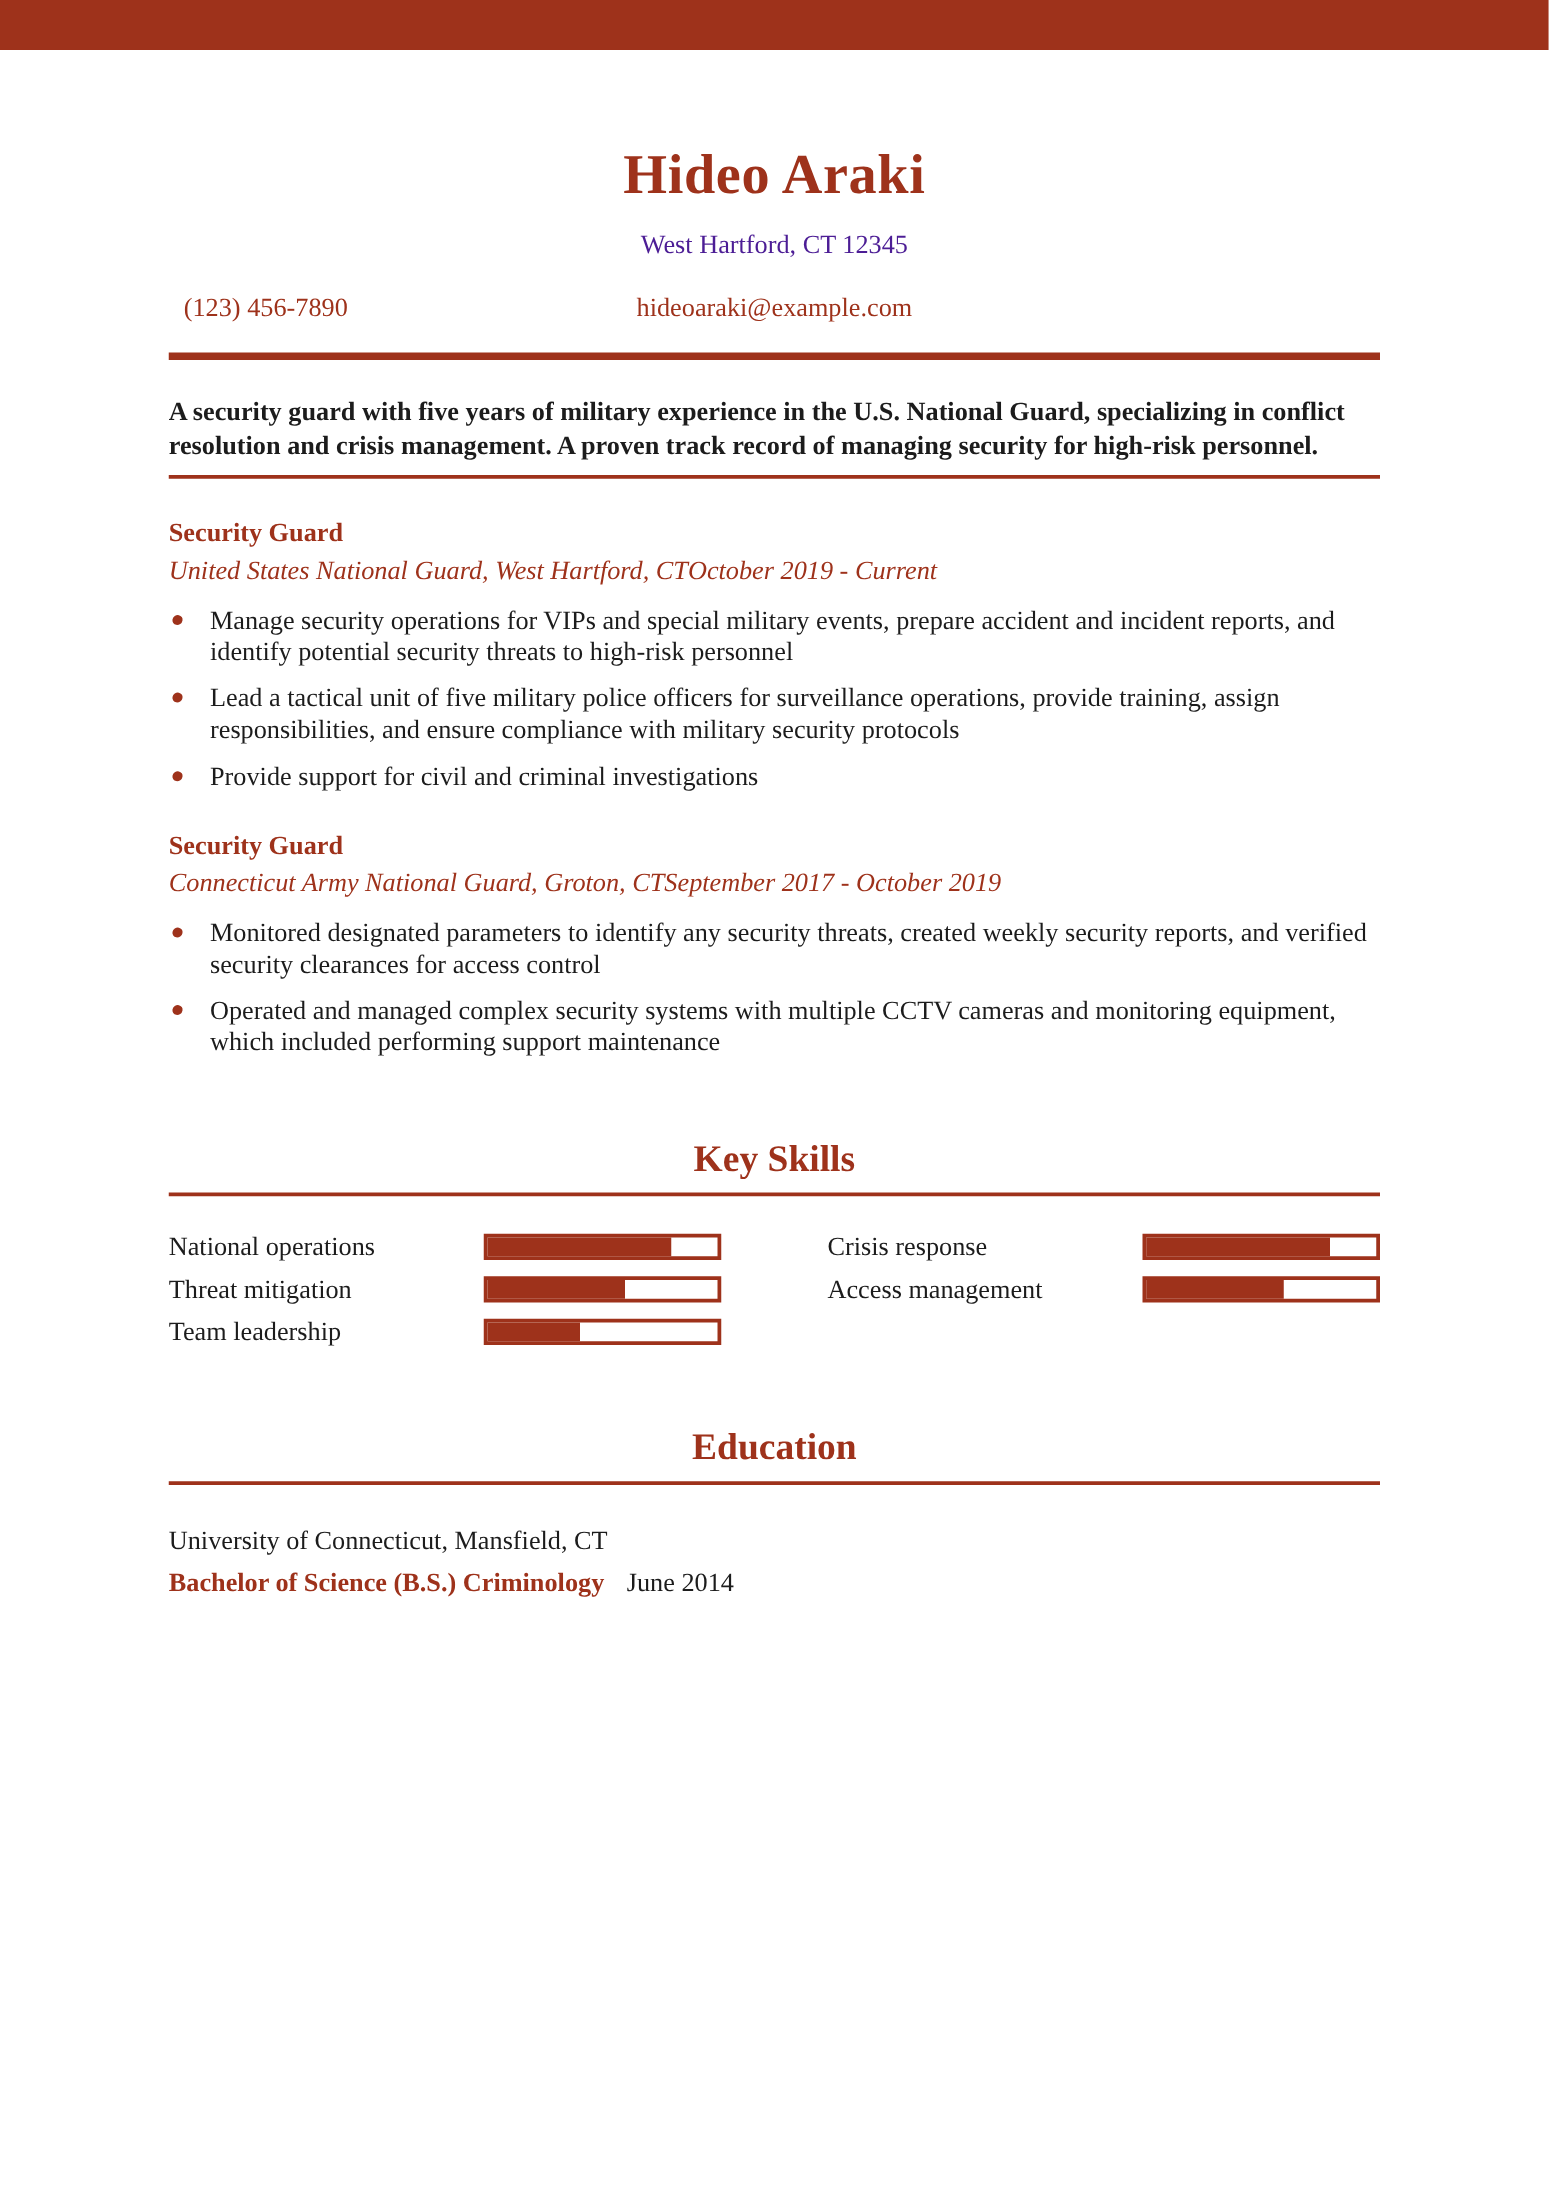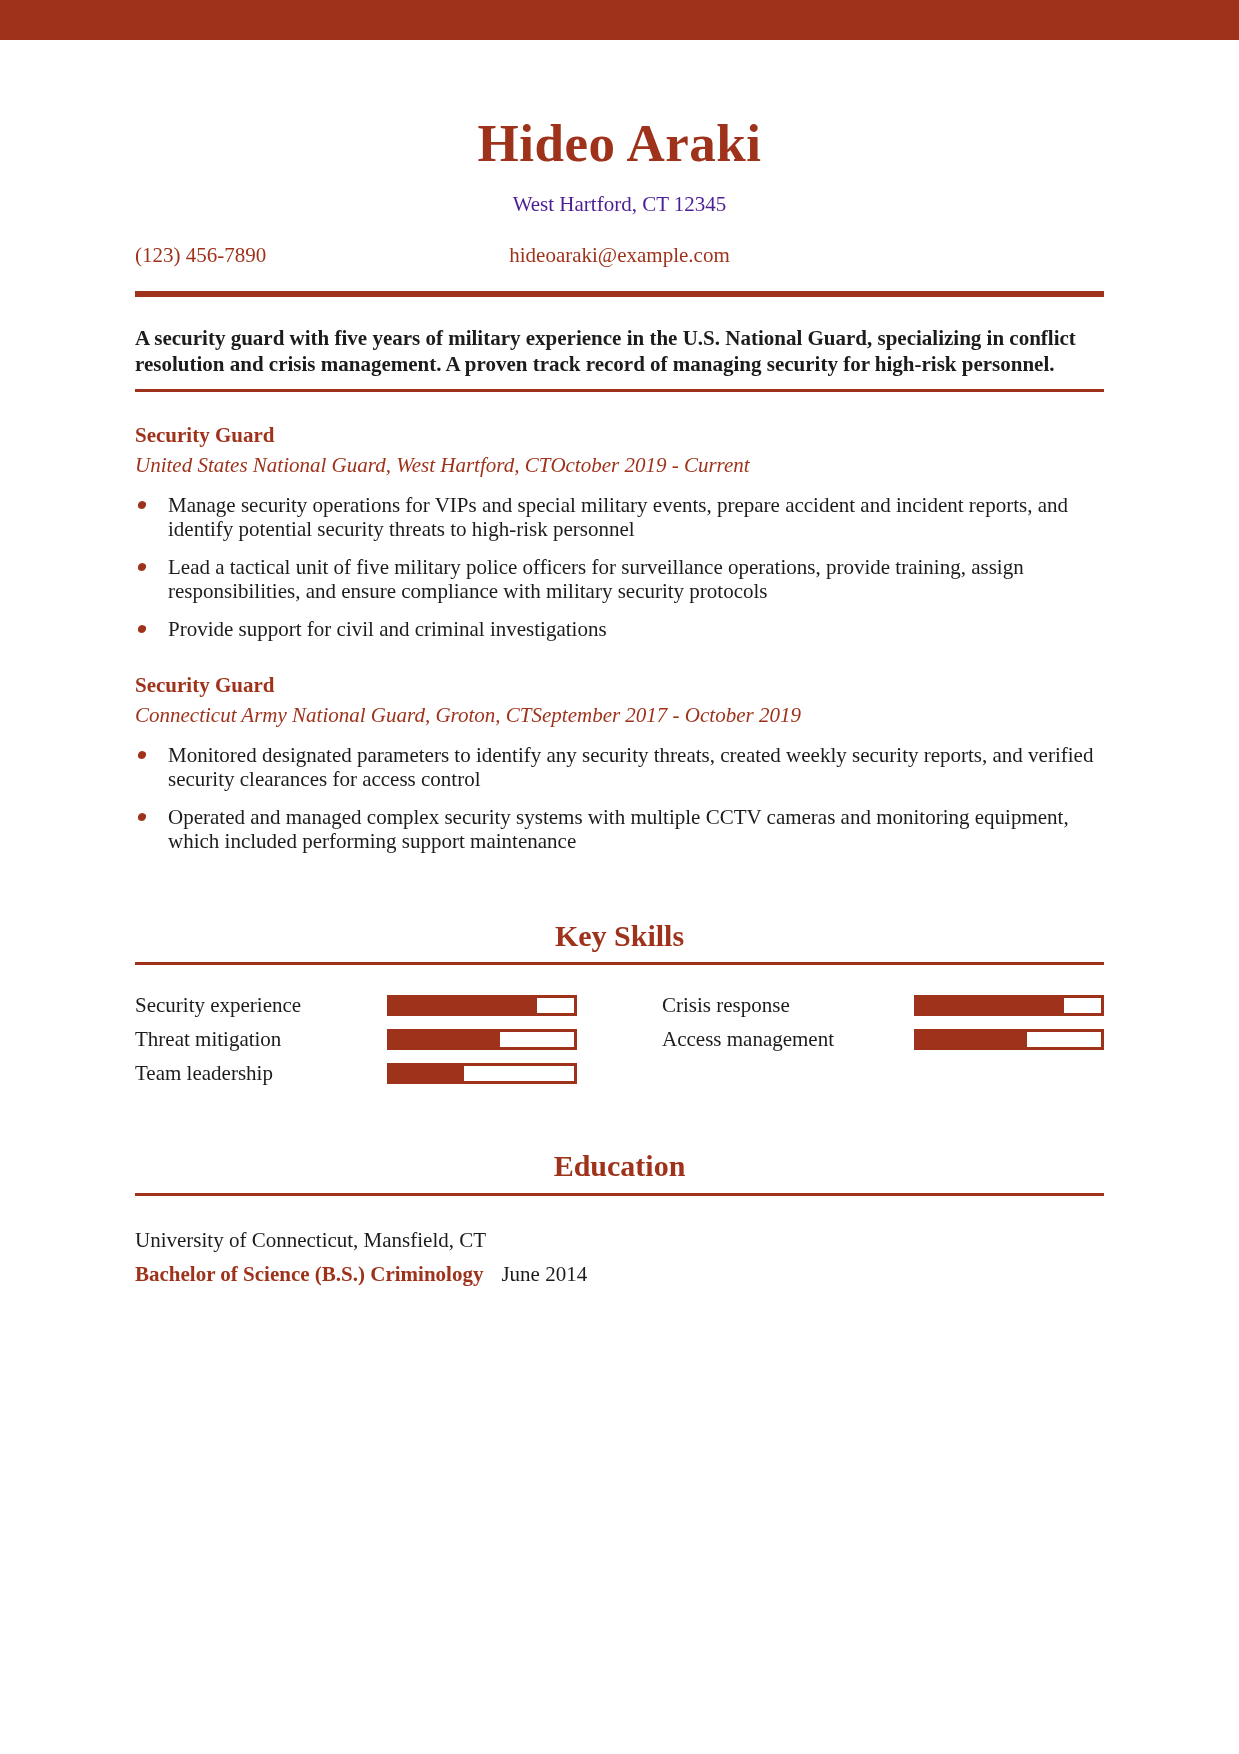--- a/index.html
+++ b/index.html
@@ -11,39 +11,39 @@
     overflow:hidden;
   }
   .topbar { height:40px; width:100%; background:#9E321B; }
   .page { padding:0 135px; }
 
   
   .name {
     margin:76px 0 0 0;
     text-align:center;
     color:#9E321B;
-    font-size:53px;
+    font-size:45px;
     font-weight:bold;
     line-height:1.05;
     letter-spacing:0.5px;
   }
   .location {
     margin-top:20px;
     text-align:center;
     color:#4c1d95;
     font-size:21px;
   }
   .contact-row {
     position:relative;
     margin-top:26px;
     height:26px;
     color:#9E321B;
     font-size:21px;
   }
-  .contact-phone { position:absolute; left:0; top:0; }
+  .contact-phone { position:absolute; left:12px; top:0; }
   .contact-email { position:absolute; left:50%; top:0; transform:translateX(-50%); }
   .divider { margin-top:22px; height:6px; background:#9E321B; }
   .summary {
     margin:28px 0 0 0;
     font-weight:bold;
     font-size:21px;
     line-height:1.26;
   }
 
   
@@ -146,21 +146,21 @@
         </div>
       </div>
   </section>
 
   <section>
     <h2 class="section-title">Key Skills</h2>
     <div class="rule"></div>
     <div id="skills" class="skills-grid">
         <div class="skills-col">
           <div class="skill-row">
-            <span class="skill-label">Security experience</span>
+            <span class="skill-label">National operations</span>
             <span class="skill-bar">
               <span class="skill-bar-fill" style="width: 80%;"></span>
             </span>
           </div>
           <div class="skill-row">
             <span class="skill-label">Threat mitigation</span>
             <span class="skill-bar">
               <span class="skill-bar-fill" style="width: 60%;"></span>
             </span>
           </div>

